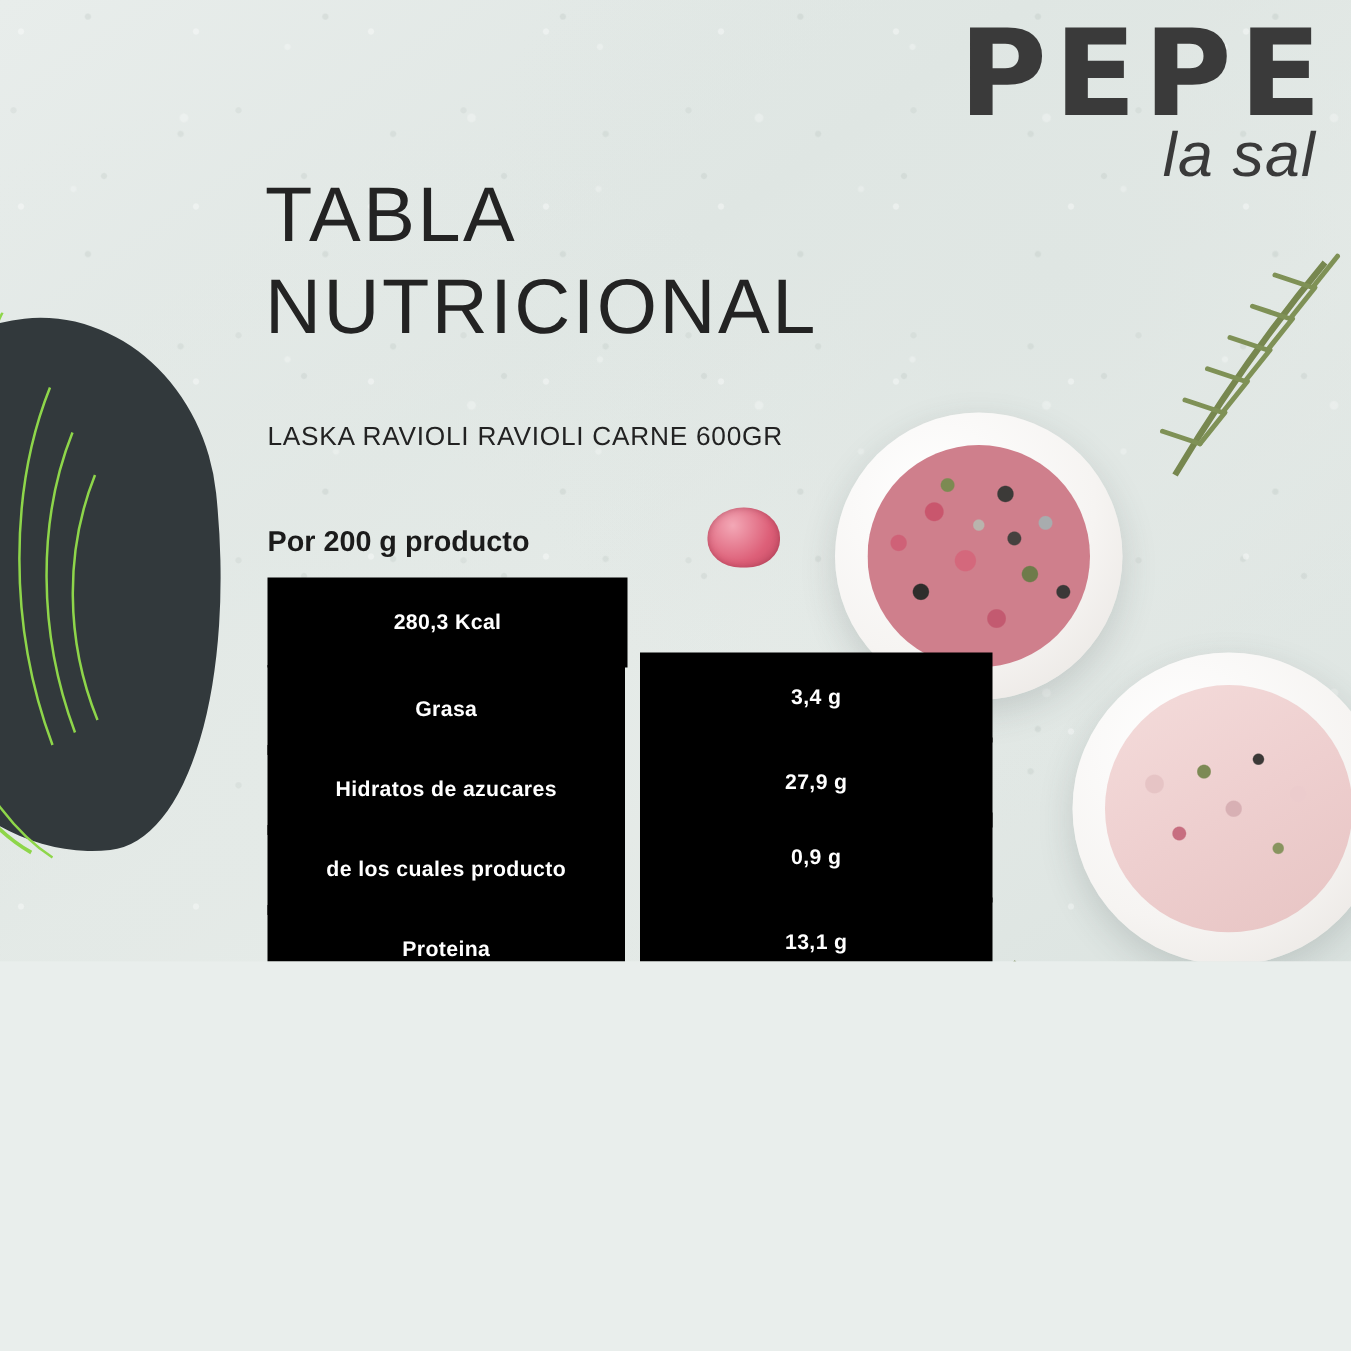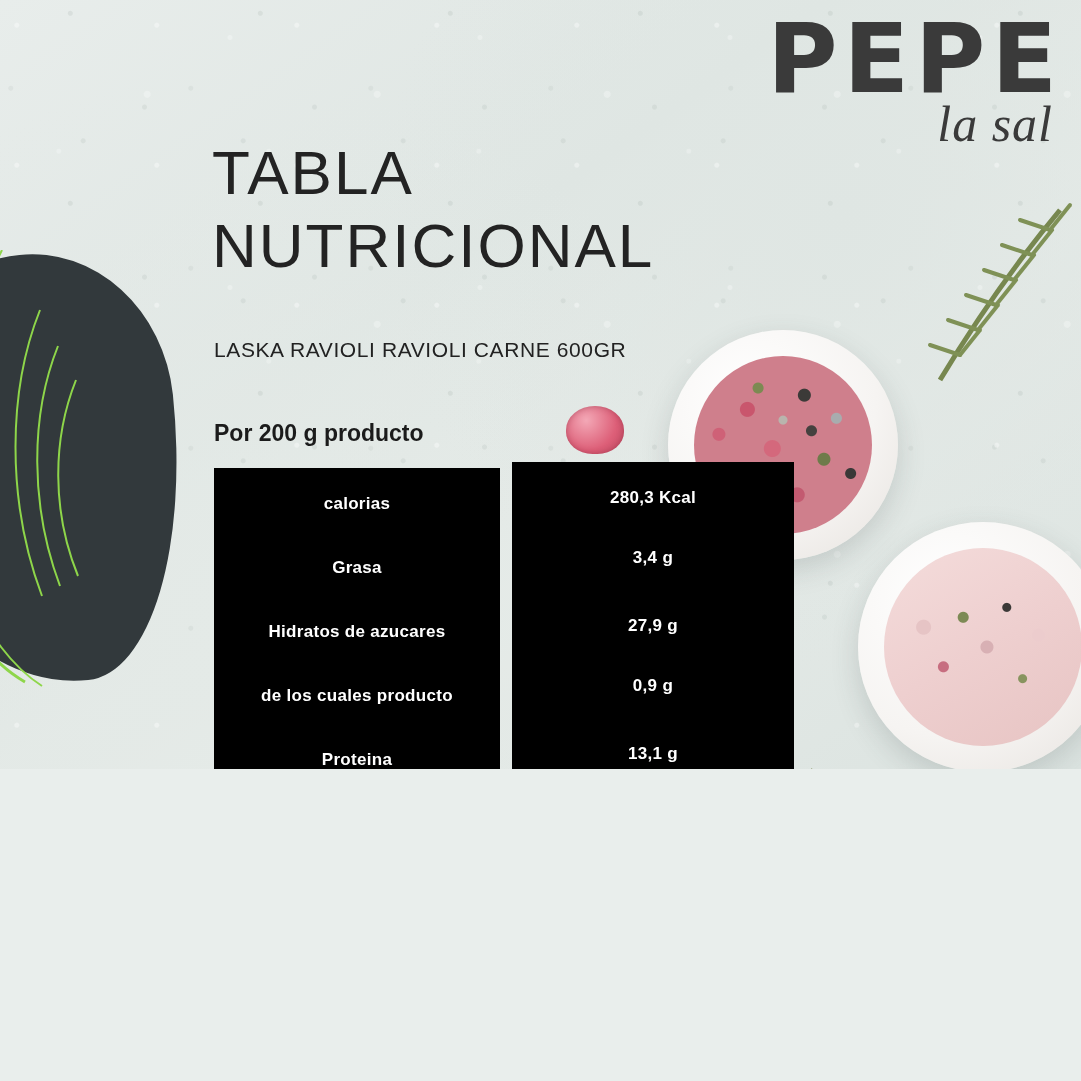--- a/index.html
+++ b/index.html
@@ -150,21 +150,21 @@
   }
   .logo-main {
     font-family: "DejaVu Sans", sans-serif;
     font-weight: 700;
     font-size: 96px;
     letter-spacing: 6px;
     color: #3a3a3a;
     line-height: .95;
   }
   .logo-sub {
-    font-family: Liberation Serif, serif;
+    font-family: Liberation Sans, sans-serif;
     font-style: italic;
     font-size: 50px;
     color: #3a3a3a;
     line-height: 1;
     margin-top: -6px;
     margin-right: 10px;
     letter-spacing: 1px;
   }
 
   
@@ -303,21 +303,20 @@
     <div>TABLA</div>
     <div>NUTRICIONAL</div>
   </div>
 
   <div class="product">LASKA RAVIOLI RAVIOLI CARNE 600GR</div>
   <div class="per-portion">Por 200 g producto</div>
 
   <div class="table">
 
     <div class="row">
-      <div class="cell cell-label">calorias</div>
       <div class="cell cell-value">280,3 Kcal</div>
     </div>
 
     <div class="row">
       <div class="cell cell-label">Grasa</div>
       <div class="cell cell-value">3,4 g</div>
     </div>
 
 
     <div class="row">

